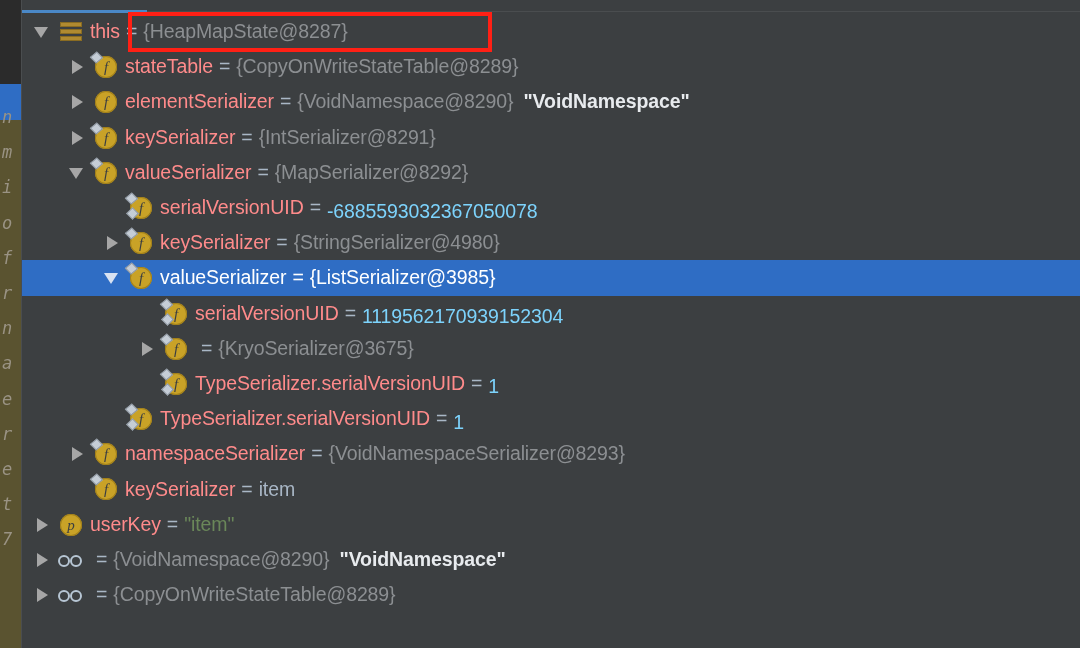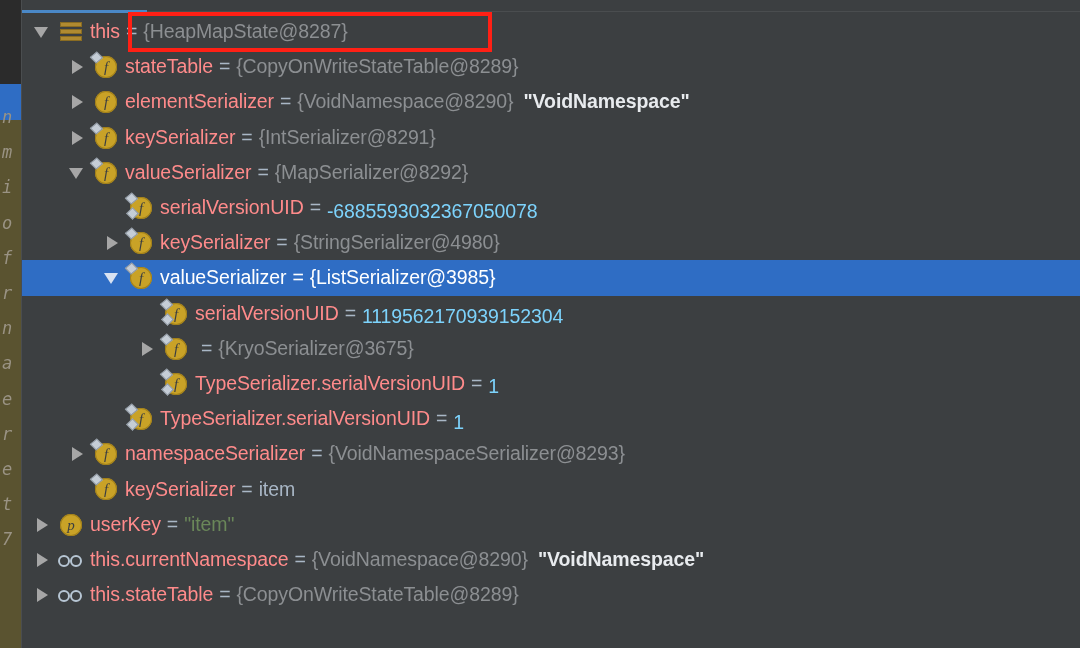--- a/index.html
+++ b/index.html
@@ -474,33 +474,31 @@
           <span class="eq">=</span>
           <span class="strlit">"item"</span>
         </div>
         <div class="row">
           <span class="indent" style="width: 8px;"></span>
           <span class="toggle collapsed"></span>
           <span class="icon ic-watch">
             <i class="lens l1"></i>
             <i class="lens l2"></i>
           </span>
-          <span class="name">this.currentNamespace</span>
           <span class="eq">=</span>
           <span class="ref">{VoidNamespace@8290}</span>
           <span class="str" style="padding-left: 10px;">"VoidNamespace"</span>
         </div>
         <div class="row">
           <span class="indent" style="width: 8px;"></span>
           <span class="toggle collapsed"></span>
           <span class="icon ic-watch">
             <i class="lens l1"></i>
             <i class="lens l2"></i>
           </span>
-          <span class="name">this.stateTable</span>
           <span class="eq">=</span>
           <span class="ref">{CopyOnWriteStateTable@8289}</span>
         </div>
       </div>
   </div>
 
   <div class="red-box"></div>
 </div>
 
 </body></html>

